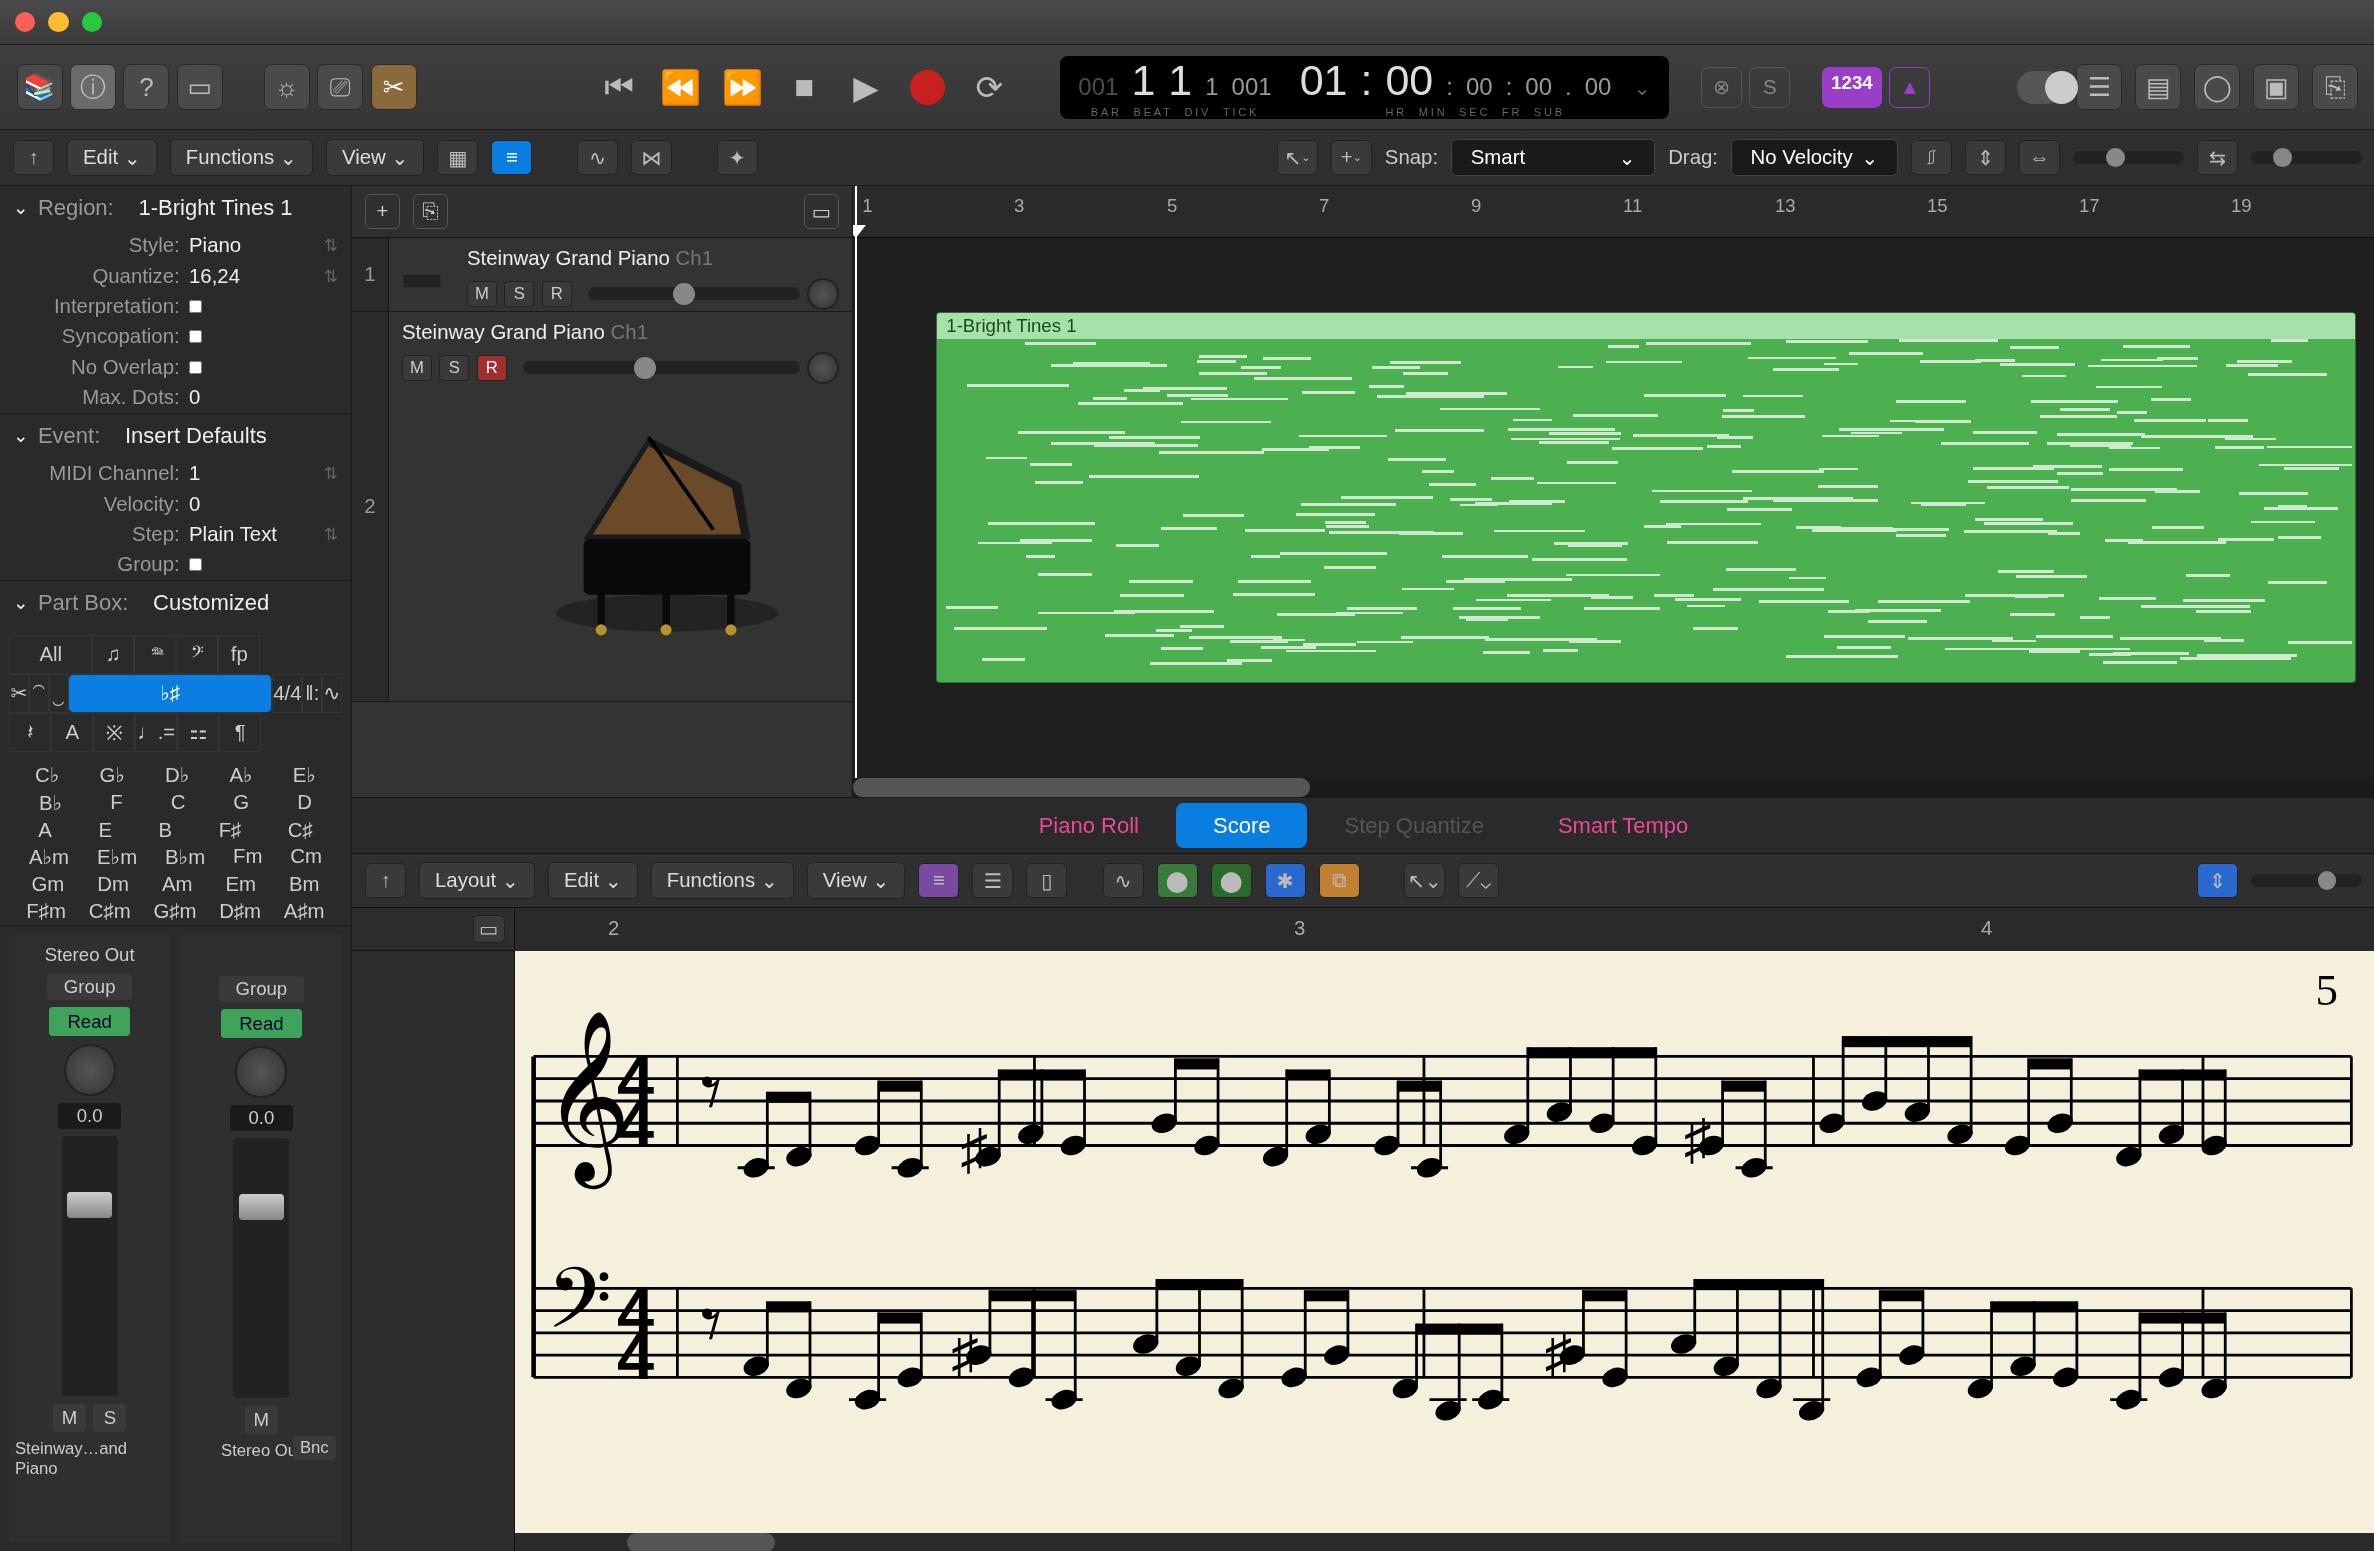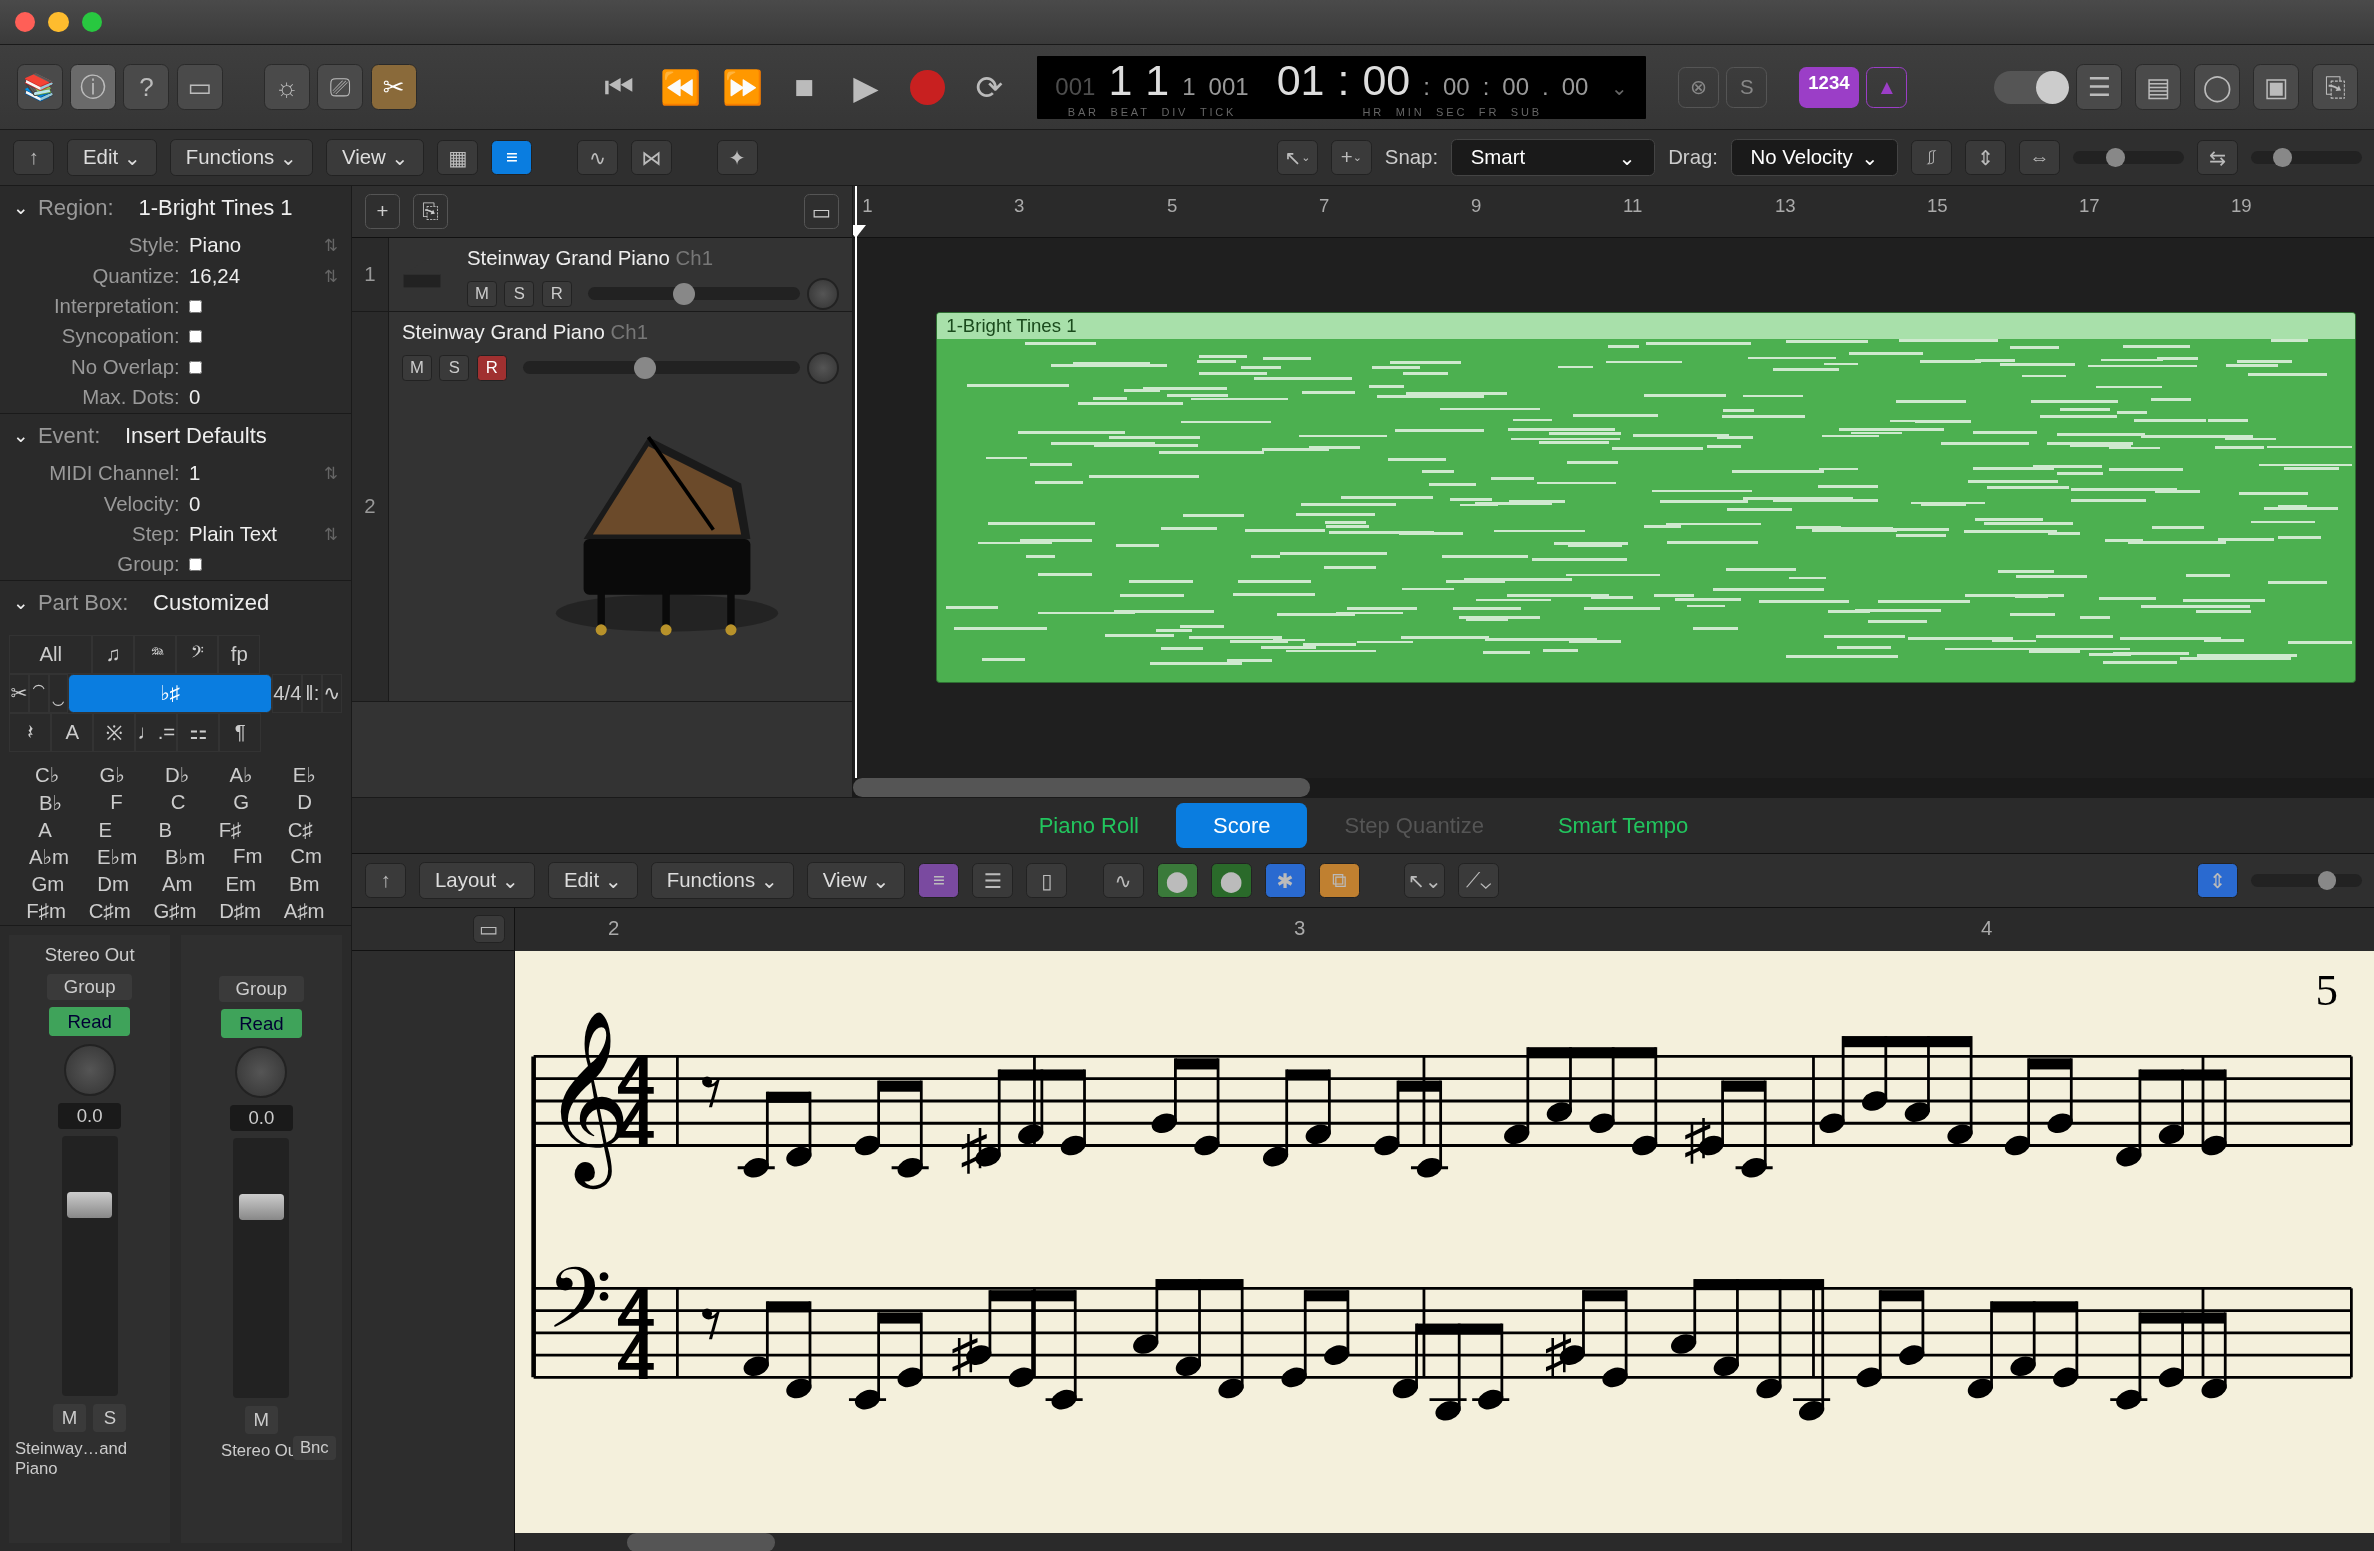--- a/index.html
+++ b/index.html
@@ -12,21 +12,21 @@
 .doc-icon { width:18.6px; height:24px; background:#888; border-radius:1.9px; opacity:.5; }
 
 .toolbar { height:85px; background:linear-gradient(#3e3e3e,#363636); display:flex; align-items:center; padding:0 16.7px; gap:13px; border-bottom:0.9px solid #1a1a1a; }
 .tb-group { display:flex; gap:7.4px; }
 .tb-btn { width:46px; height:46px; background:#4a4a4a; border-radius:7.4px; display:flex; align-items:center; justify-content:center; color:#bbb; font-size:26px; border:0.9px solid #2a2a2a; }
 .tb-btn.active { background:#6a6a6a; }
 .tb-btn.scissors { background:#8a6a3a; color:#fff; }
 .transport { display:flex; gap:16.7px; align-items:center; margin-left:167px; }
 .transport .tbtn { width:45px; height:45px; color:#bbb; display:flex; align-items:center; justify-content:center; font-size:33px; }
 .rec { width:35px; height:35px; border-radius:50%; background:#c82020; }
-.lcd { background:#000; border-radius:1px; height:63px; display:flex; align-items:center; padding:0 18.6px; gap:28px; color:#999; font-family:"Menlo",monospace; margin-left:12px; }
+.lcd { background:#000; border-radius:8px; height:63px; display:flex; align-items:center; padding:0 18.6px; gap:28px; color:#999; font-family:"Menlo",monospace; margin-left:35px; }
 .lcd .big { font-size:43px; color:#ddd; }
 .lcd .small { font-size:24px; }
 .lcd-col { display:flex; flex-direction:column; align-items:center; }
 .lcd-row { display:flex; gap:13px; align-items:baseline; }
 .lcd-sub { font-size:11px; color:#666; letter-spacing:2.8px; margin-top:1.9px; }
 .tempo-badge { background:#9b3ec7; color:#fff; border-radius:7.4px; padding:5.6px 9.3px; font-size:18.6px; font-weight:600; }
 .small-box { width:41px; height:41px; border:0.9px solid #555; border-radius:7.4px; display:flex; align-items:center; justify-content:center; color:#888; font-size:20.4px; }
 .pill { width:223px; height:33px; background:#555; border-radius:16.7px; position:relative; }
 .pill-knob { width:33px; height:33px; background:#ccc; border-radius:50%; position:absolute; left:60%; }
 .right-icons { margin-left:auto; display:flex; gap:13px; }
@@ -87,21 +87,21 @@
 .playhead { position:absolute; top:0; bottom:0; width:1.9px; background:#fff; left:1.9px; }
 .playhead::before { content:""; position:absolute; top:39px; left:-9.3px; width:20.4px; height:13px; background:#fff; clip-path:polygon(0 0,100% 0,50% 100%); }
 .region { position:absolute; background:#4cb050; border:0.9px solid #2e6e32; border-radius:3.7px; }
 .region-title { background:#a8e0aa; color:#1a4a1c; font-size:18.6px; padding:1.9px 9.3px; border-radius:2.8px 2.8px 0 0; }
 .midi-notes { position:absolute; inset:26px 3.7px 3.7px 3.7px; overflow:hidden; }
 .note { position:absolute; height:2.8px; background:#cfe9cf; }
 .hscroll { position:absolute; bottom:0; left:0; right:0; height:18.6px; background:#1a1a1a; }
 .hscroll-thumb { height:100%; background:#555; border-radius:9.3px; width:30%; }
 
 .editor-tabs { height:56px; display:flex; align-items:center; justify-content:center; gap:0; background:#2a2a2a; border-bottom:0.9px solid #111; }
-.etab { padding:9.3px 37px; font-size:22px; color:#22c55e; border-radius:7.4px; }
+.etab { padding:9.3px 37px; font-size:22px; color:#ec4899; border-radius:7.4px; }
 .etab.active { background:#0a7de0; color:#fff; }
 .etab.dis { color:#555; }
 .score-tb { height:54px; background:#2f2f2f; display:flex; align-items:center; padding:0 13px; gap:13px; border-bottom:0.9px solid #111; }
 .score-area { flex:1; display:flex; }
 .score-left { width:163px; background:#2d2d2d; border-right:0.9px solid #111; display:flex; flex-direction:column; }
 .score-left .cat { flex:1; border-bottom:0.9px solid #111; }
 .score-main { flex:1; background:#f4f0dc; position:relative; overflow:hidden; }
 .score-ruler { height:43px; background:#2a2a2a; color:#aaa; position:relative; }
 .score-ruler .t { position:absolute; top:9.3px; font-size:20.4px; }
 svg { display:block; }

